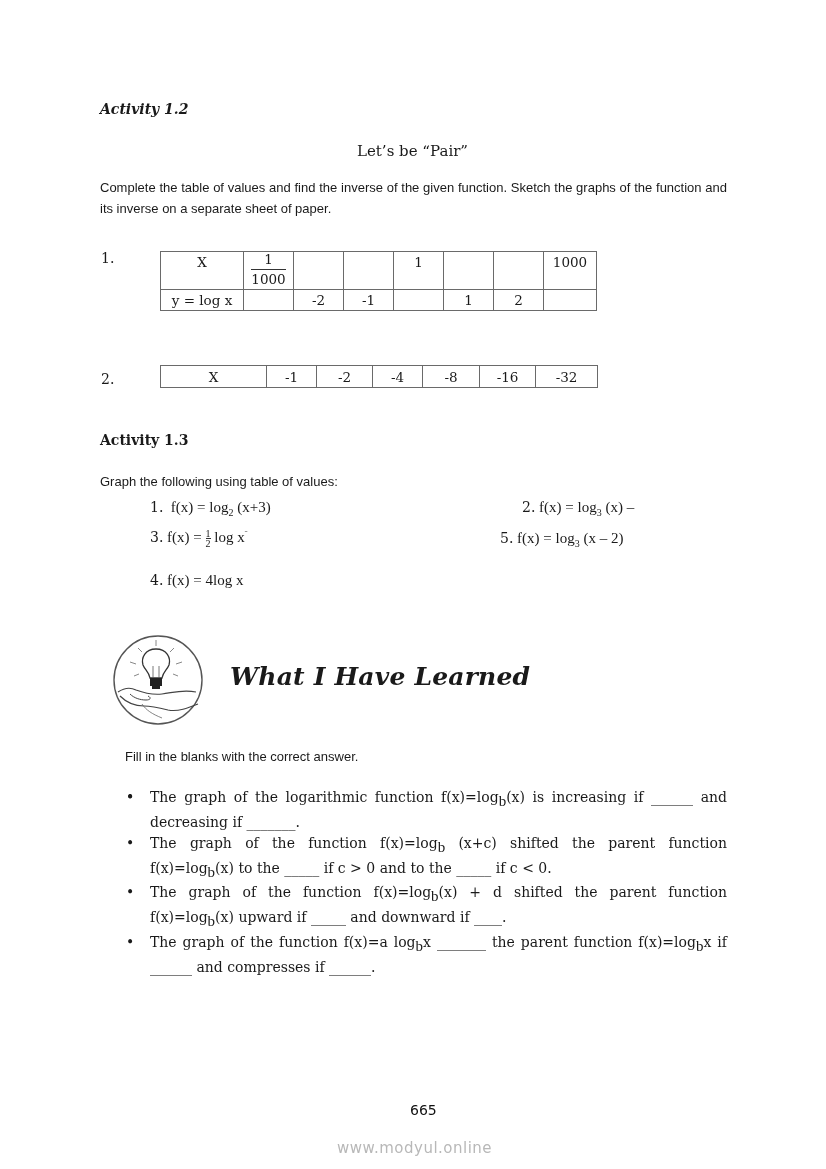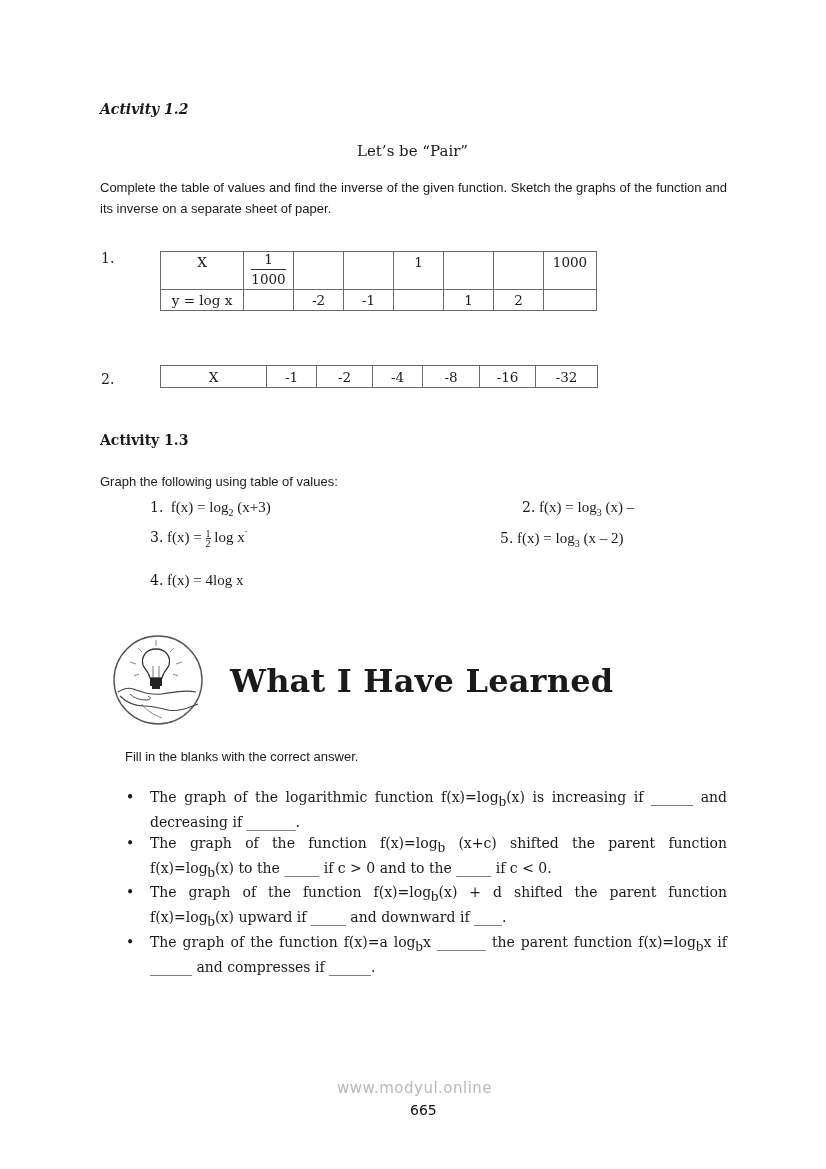--- a/index.html
+++ b/index.html
@@ -17,21 +17,21 @@
   .frac .num { display: block; border-bottom: 1px solid #333; padding: 0 2px 2px; }
   .frac .den { display: block; padding-top: 2px; }
 
   .num-label { font-family: "DejaVu Serif", serif; font-size: 14px; }
   .eq { font-family: "Liberation Serif", serif; font-size: 15px; }
   .eq sub { font-size: 10px; }
   .eq .hfrac { display: inline-block; vertical-align: middle; text-align: center; font-size: 10px; line-height: 9px; }
   .eq .hfrac span { display: block; }
   .eq .hfrac .n { border-bottom: 1px solid #333; }
 
-  .wil-title { font-family: "DejaVu Serif", serif; font-weight: bold; font-size: 32px; letter-spacing: 0.2px; }
+  .wil-title { font-family: "DejaVu Serif", serif; font-weight: bold; font-style: italic; font-size: 25px; letter-spacing: 0.2px; }
 
   ul.bullets { position: absolute; margin: 0; padding: 0; list-style: none; width: 603px; }
   ul.bullets li { position: relative; padding-left: 26px; font-family: "DejaVu Serif", serif; font-size: 14px; line-height: 21px; text-align: justify; }
   ul.bullets li .dot { position: absolute; left: 2px; top: 0; }
   .mix { font-family: "Liberation Serif", serif; font-size: 15px; }
   .mix sub { font-size: 9px; }
 
   .page-num { font-family: "DejaVu Sans", sans-serif; font-size: 14px; color: #111; }
   .watermark { font-family: "DejaVu Sans", sans-serif; font-size: 15px; color: #b8b8b8; letter-spacing: 0.5px; }
 </style>
@@ -137,13 +137,13 @@
 
 <ul class="bullets" style="left:124px; top:787px;">
   <li><span class="dot">•</span></li>
   <li><span class="dot">•</span><span>The graph of the logarithmic function f(x)=log</span><sub class="mix">b</sub><span>(x) is increasing if ______ and decreasing if _______.</span></li>
   <li><span class="dot">•</span><span>The graph of the function f(x)=log</span><sub class="mix">b</sub><span> (x+c) shifted the parent function f(x)=log</span><sub class="mix">b</sub><span>(x) to the _____ if c &gt; 0 and to the _____ if c &lt; 0.</span></li>
   <li><span class="dot">•</span><span>The graph of the function f(x)=log</span><sub class="mix">b</sub><span>(x) + d shifted the parent function f(x)=log</span><sub class="mix">b</sub><span>(x) upward if _____ and downward if ____.</span></li>
   <li><span class="dot">•</span><span>The graph of the function f(x)=a log</span><sub class="mix">b</sub><span>x _______ the parent function f(x)=log</span><sub class="mix">b</sub><span>x if ______ and compresses if ______.</span></li>
 </ul>
 
 <div class="abs page-num" style="left:399px; top:1102px;margin-left:11px;">665</div>
-<div class="abs watermark" style="left:337px; top:1079px;">www.modyul.online</div>
+<div class="abs watermark" style="left:337px; top:1139px;">www.modyul.online</div>
 
 </body></html>

